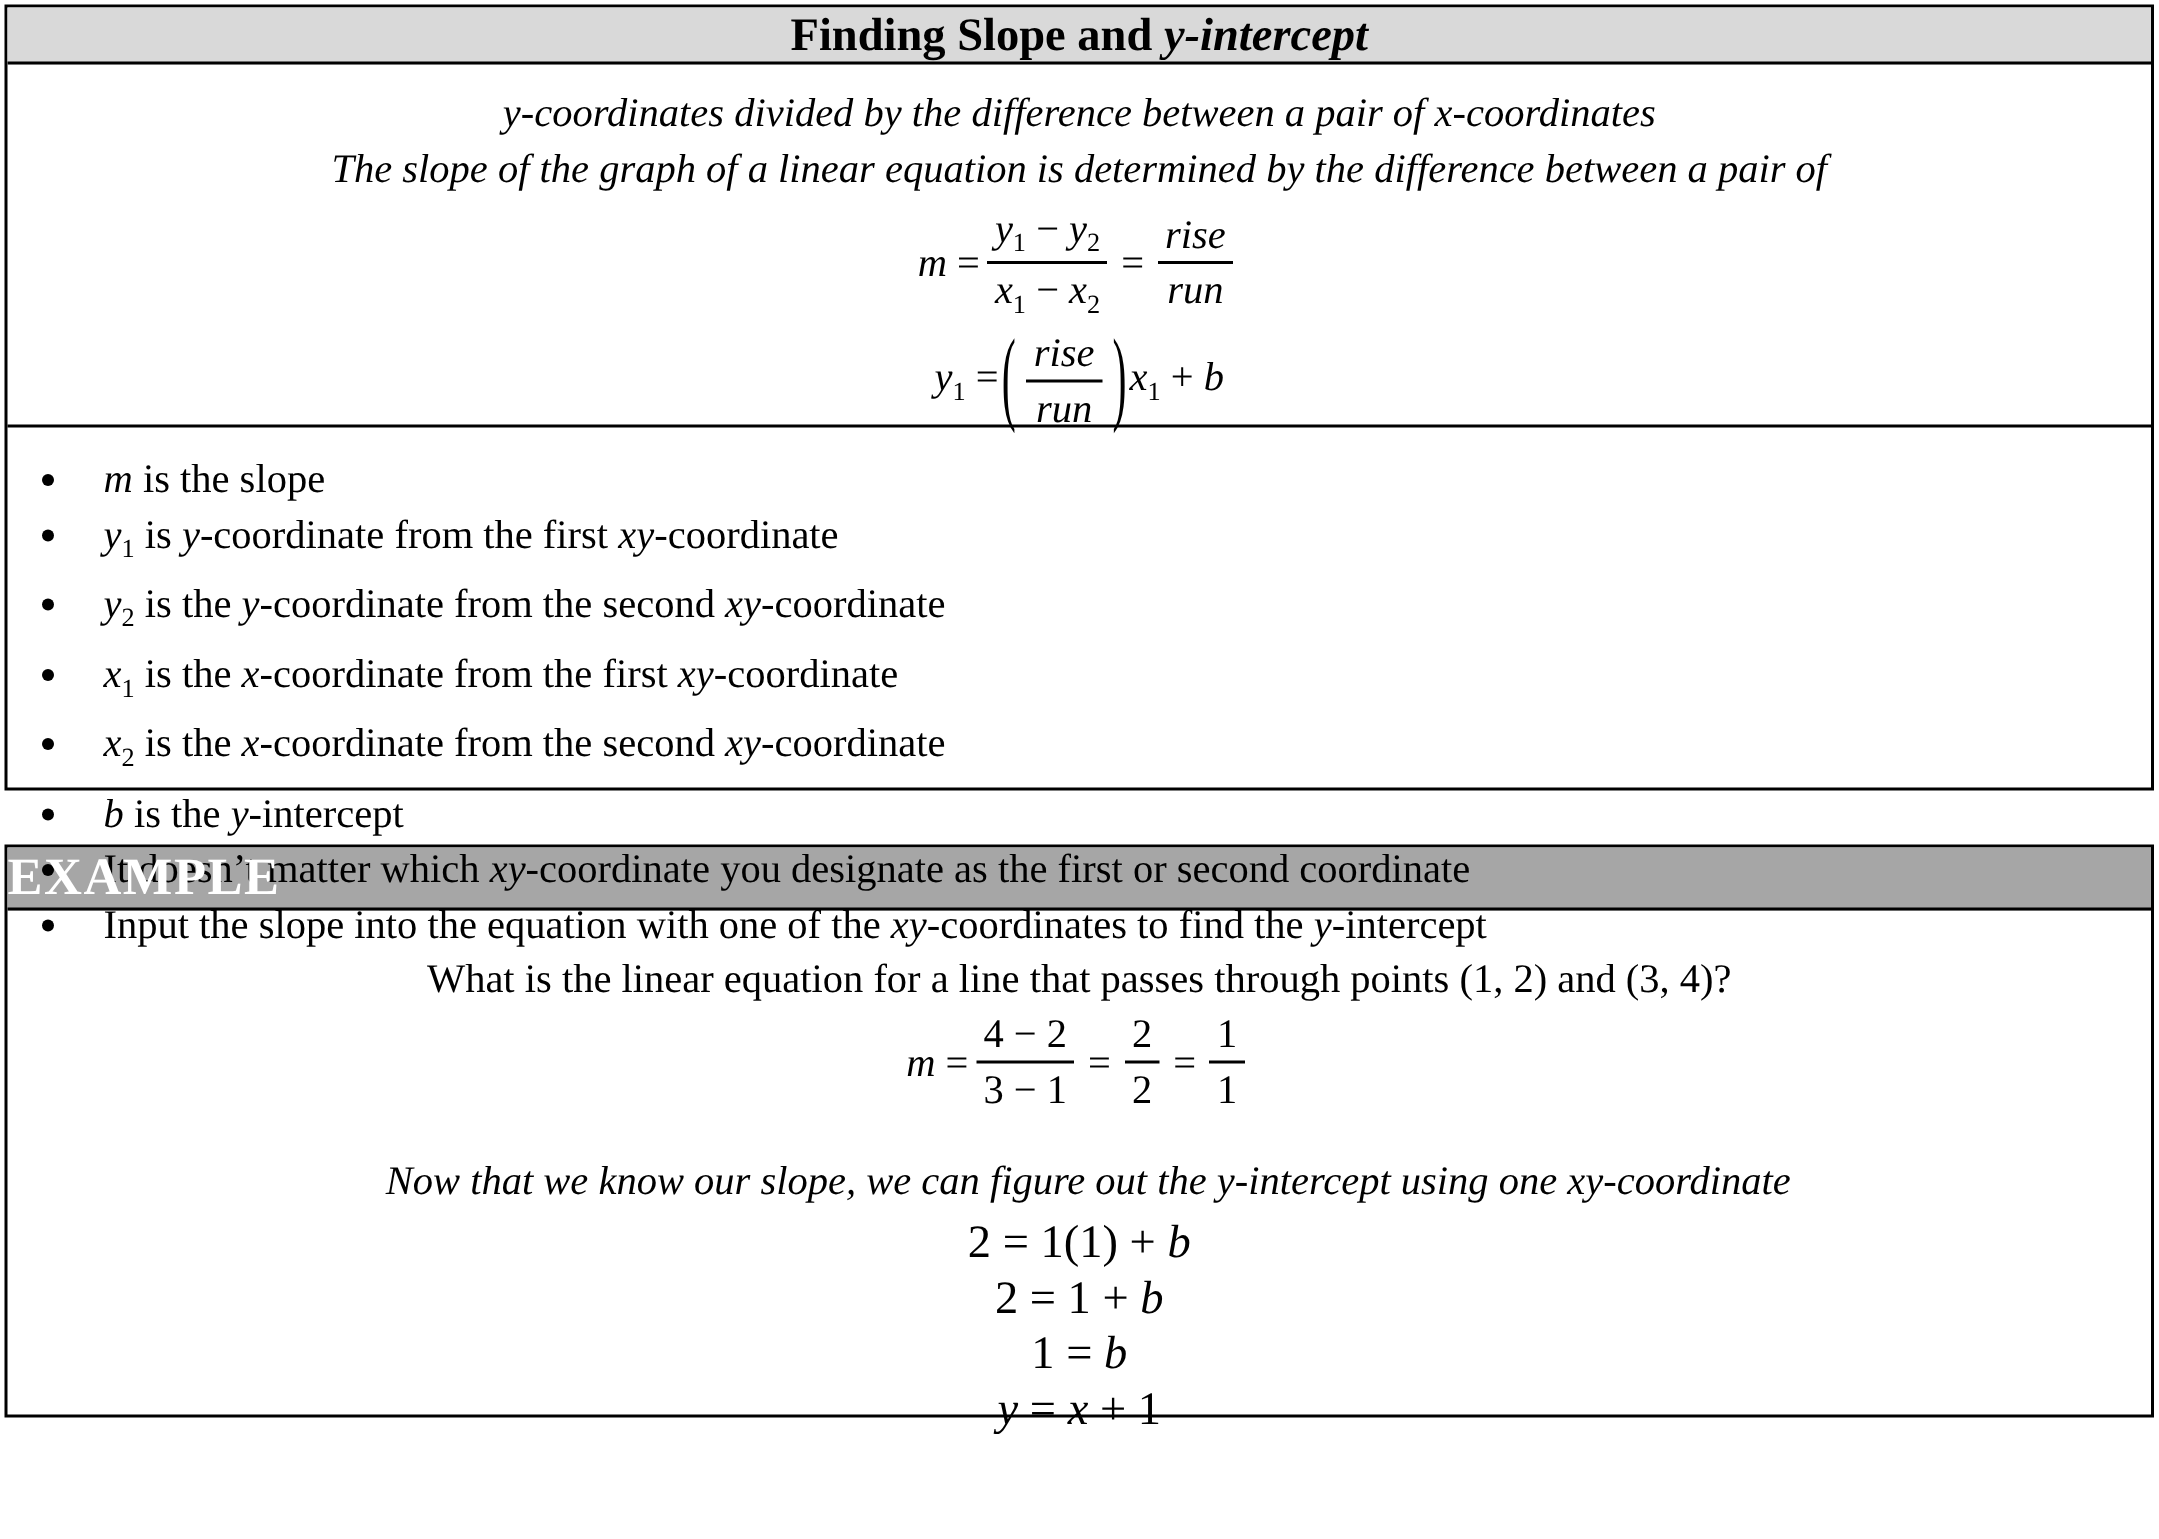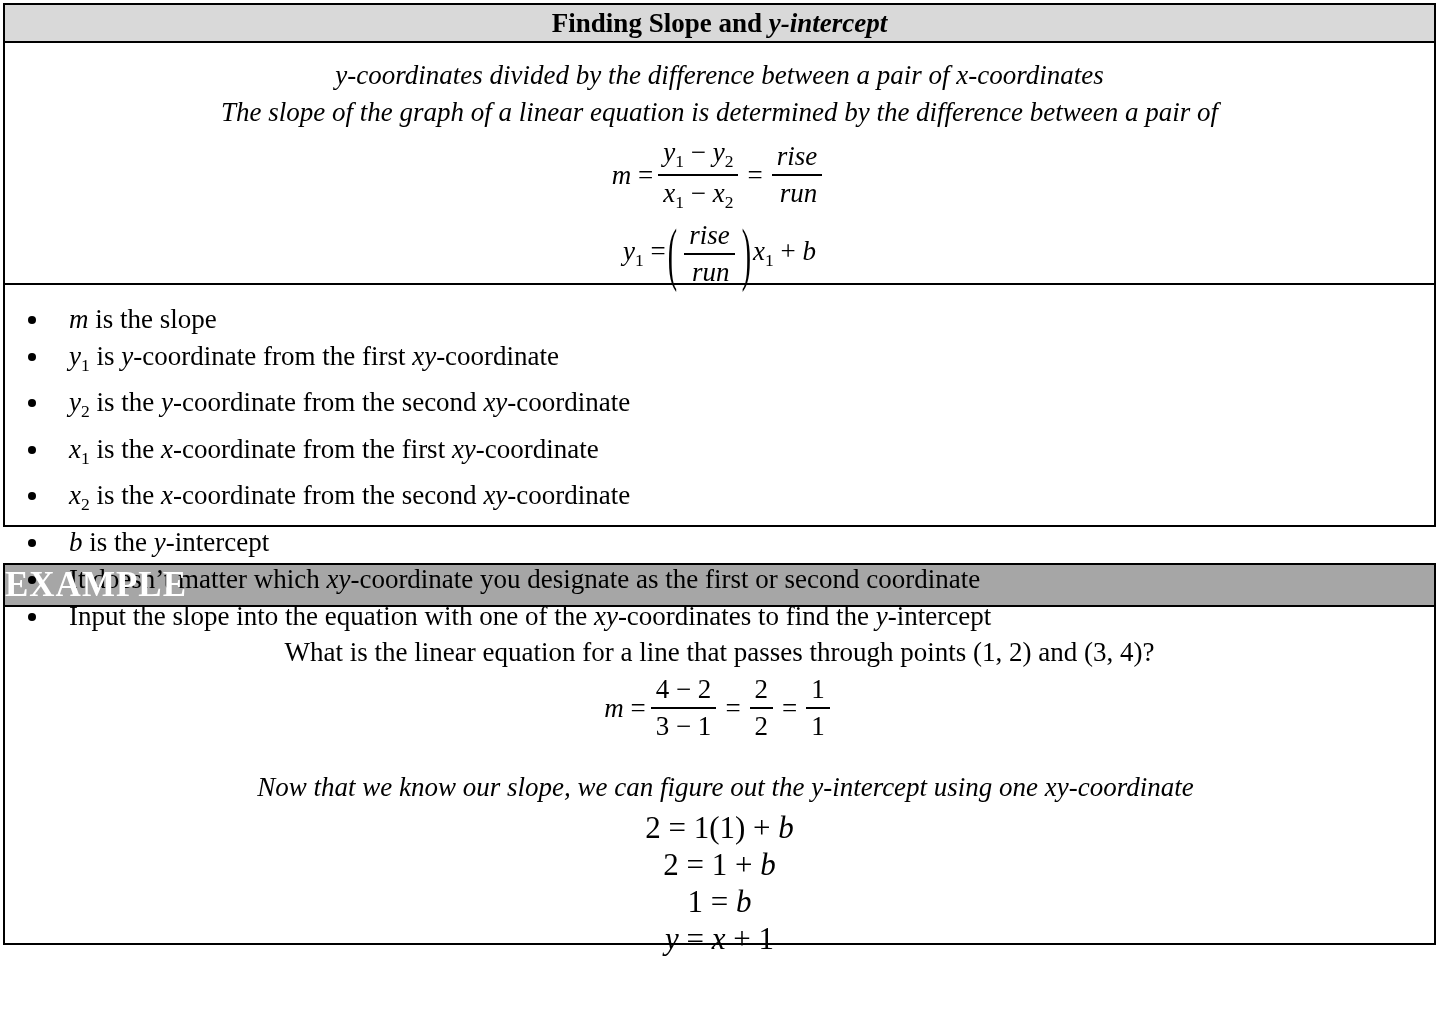--- a/index.html
+++ b/index.html
@@ -17,21 +17,21 @@
   .sheet { padding: 3px 3px 0 3px; }
 
   
   .table1 { border: 2px solid #000; }
   .title-row {
     background: #d9d9d9;
     border-bottom: 2px solid #000;
     height: 36px;
     line-height: 36px;
     text-align: center;
-    font-size: 27px;
+    font-size: 31px;
     font-weight: bold;
   }
   .title-italic { font-style: italic; }
 
   .row-explain {
     height: 240px;
     border-bottom: 2px solid #000;
     text-align: center;
   }
   .intro {
@@ -75,21 +75,21 @@
   .math { font-size: 27px; margin-top: 6px; }
   .mi { font-style: italic; }
   sub { font-size: 65%; }
   .frac {
     display: inline-block;
     vertical-align: middle;
     text-align: center;
     margin: 0 5px;
   }
   .frac .num { display: block; border-bottom: 2px solid #000; padding: 0 5px 2px 5px; }
-  .frac .den { display: block; padding: 2px 5px 0 5px; text-align: right; }
+  .frac .den { display: block; padding: 2px 5px 0 5px; }
   .eq { display: inline-block; margin: 0 4px; vertical-align: middle; }
   .lhs, .rhs { display: inline-block; vertical-align: middle; }
   .bigparen {
     display: inline-block;
     vertical-align: middle;
     transform: scaleY(2.5);
     font-size: 28px;
     margin: 0 2px;
     font-weight: 400;
   }

